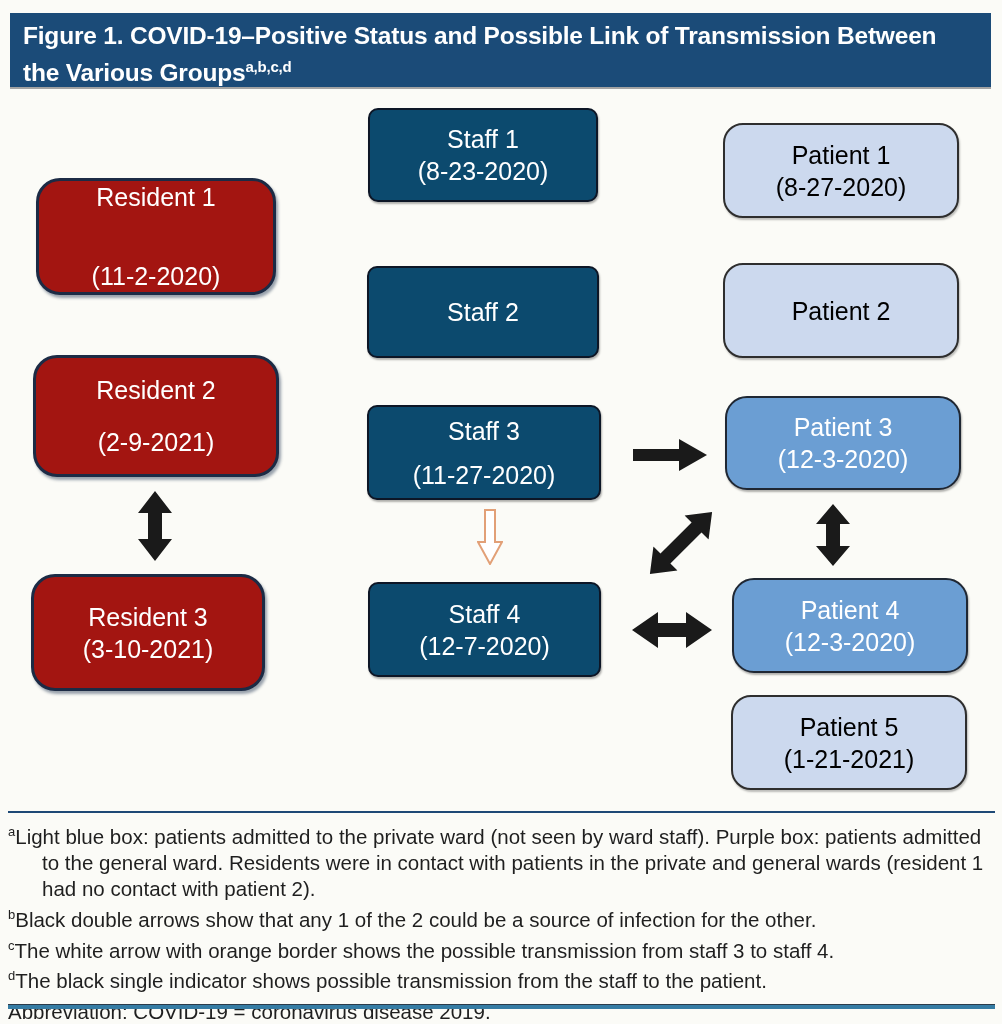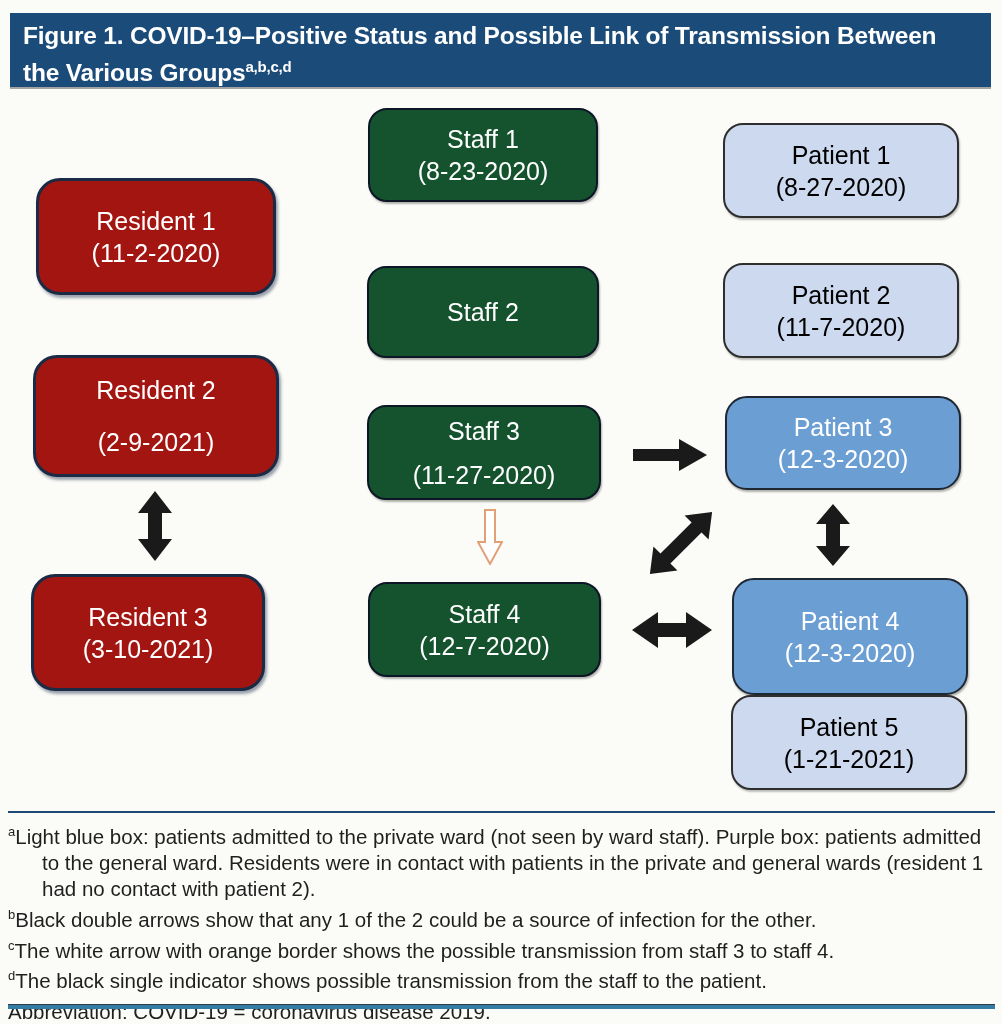--- a/index.html
+++ b/index.html
@@ -45,23 +45,23 @@
   }
   .node .nd-label, .node .nd-date { display: block; }
   .resident {
     background: #a31511;
     border: 3px solid #1c2b45;
     border-radius: 24px;
     color: #ffffff;
     box-shadow: 2px 3px 3px rgba(30,50,80,0.45);
   }
   .staff {
-    background: #14532d;
+    background: #0c4a6e;
     border: 2.5px solid #0d1626;
-    border-radius: 19px;
+    border-radius: 10px;
     color: #ffffff;
     box-shadow: 1px 2px 2px rgba(0,0,0,0.30);
   }
   .patient-light {
     background: #ccd9ee;
     border: 2.5px solid #2e2e2e;
     border-radius: 20px;
     color: #000000;
     box-shadow: 1px 2px 2px rgba(0,0,0,0.25);
   }
@@ -109,21 +109,21 @@
 </head>
 <body>
 
 <div class="page">
 
   <div class="title-bar">
     <span class="title-line">Figure 1. COVID-19–Positive Status and Possible Link of Transmission Between</span>
     <span class="title-line"><span>the Various Groups</span><sup>a,b,c,d</sup></span>
   </div>
 
-  <div class="node resident" style="left:36px; top:178px; width:240px; height:117px;">
+  <div class="node resident" style="left:36px; top:178px; width:240px; height:117px;justify-content:space-between;">
     <span class="nd-label">Resident 1</span>
     <span class="nd-date">(11-2-2020)</span>
   </div>
   <div class="node resident" style="left:33px; top:355px; width:246px; height:122px;gap:20px;">
     <span class="nd-label">Resident 2</span>
     <span class="nd-date">(2-9-2021)</span>
   </div>
   <div class="node resident" style="left:31px; top:574px; width:234px; height:117px;">
     <span class="nd-label">Resident 3</span>
     <span class="nd-date">(3-10-2021)</span>
@@ -144,27 +144,26 @@
     <span class="nd-label">Staff 4</span>
     <span class="nd-date">(12-7-2020)</span>
   </div>
 
   <div class="node patient-light" style="left:723px; top:123px; width:236px; height:95px;">
     <span class="nd-label">Patient 1</span>
     <span class="nd-date">(8-27-2020)</span>
   </div>
   <div class="node patient-light" style="left:723px; top:263px; width:236px; height:95px;">
     <span class="nd-label">Patient 2</span>
-    <span class="nd-date">(11-7-2020)</span>
   </div>
   <div class="node patient-medium" style="left:725px; top:396px; width:236px; height:94px;">
     <span class="nd-label">Patient 3</span>
     <span class="nd-date">(12-3-2020)</span>
   </div>
-  <div class="node patient-medium" style="left:732px; top:578px; width:236px; height:117px;">
+  <div class="node patient-medium" style="left:732px; top:578px; width:236px; height:95px;">
     <span class="nd-label">Patient 4</span>
     <span class="nd-date">(12-3-2020)</span>
   </div>
   <div class="node patient-light" style="left:731px; top:695px; width:236px; height:95px;">
     <span class="nd-label">Patient 5</span>
     <span class="nd-date">(1-21-2021)</span>
   </div>
 
   <svg class="arrow" style="left:138px; top:491px;" width="34" height="70" viewBox="0 0 34 70">
     <polygon points="17,0 34,22 24,22 24,48 34,48 17,70 0,48 10,48 10,22 0,22"></polygon>

